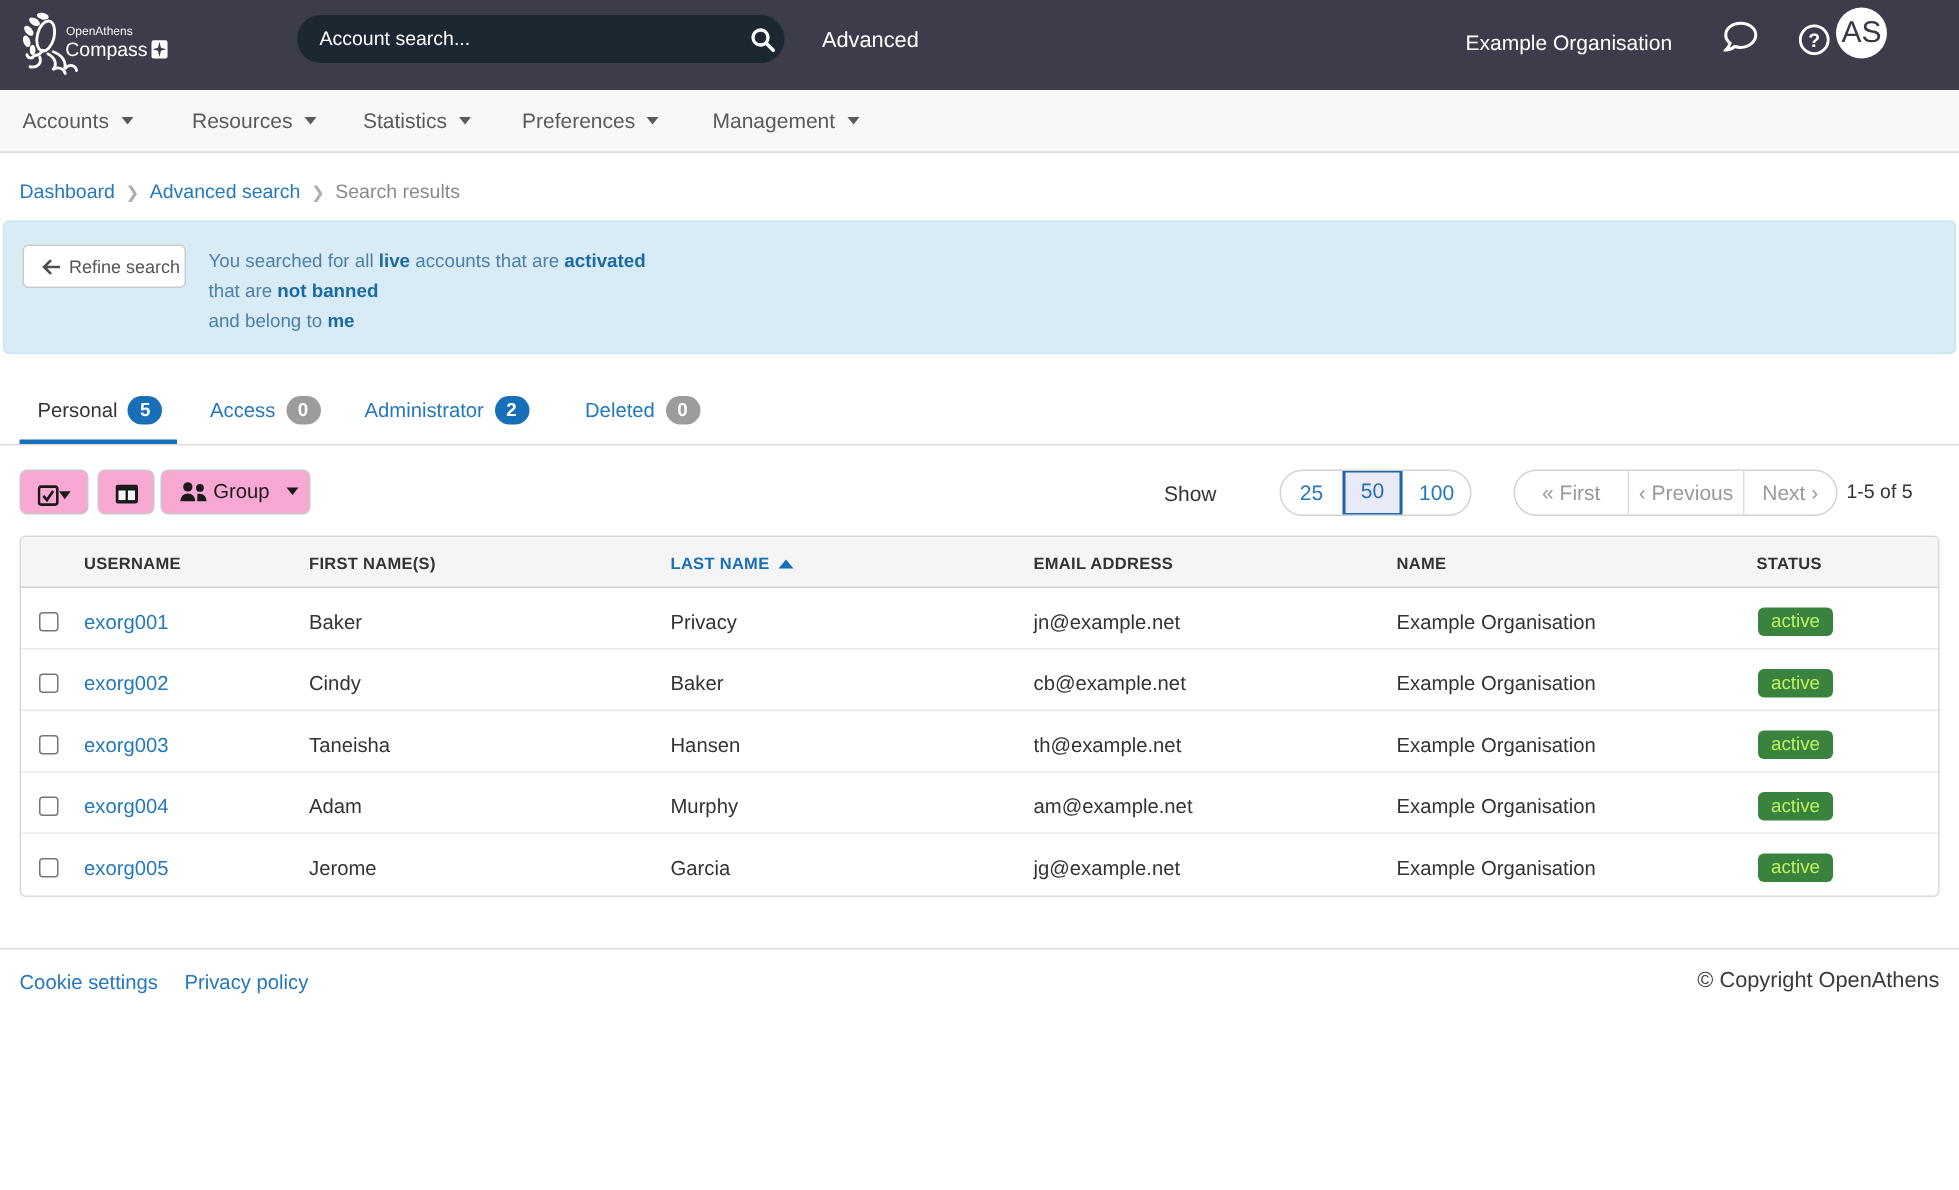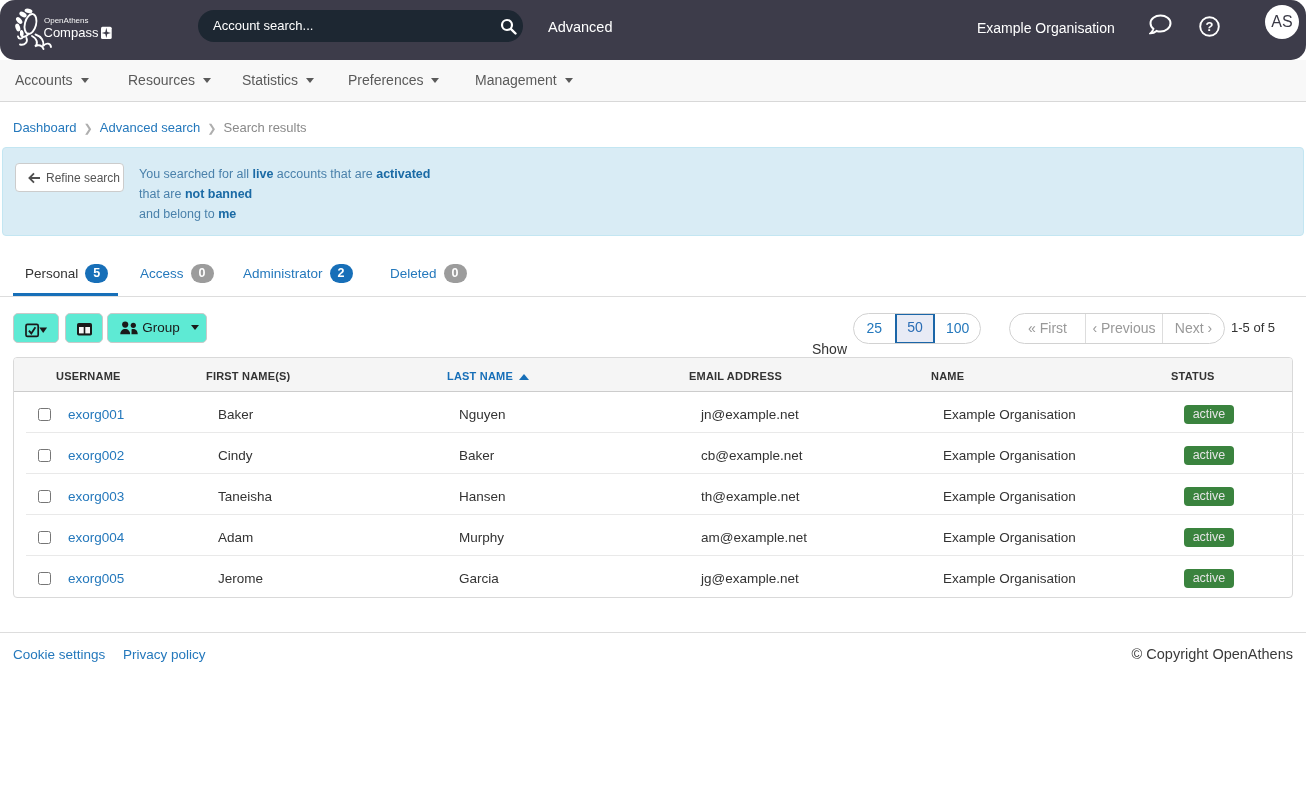--- a/index.html
+++ b/index.html
@@ -1,27 +1,27 @@
 <!DOCTYPE html>
 <html><head>
 <meta charset="utf-8">
 <style>
 * { margin:0; padding:0; box-sizing:border-box; }
 html,body { width:1306px; height:793px; background:#fff; font-family:"Liberation Sans", sans-serif; }
 #page { position:relative; width:1306px; height:793px; overflow:hidden; }
 
 
-#topbar { position:absolute; left:0; top:0; width:1306px; height:60px; background:#3d3c4a;border-radius:15px; }
+#topbar { position:absolute; left:0; top:0; width:1306px; height:60px; background:#3d3c4a; }
 #search { position:absolute; left:198px; top:10px; width:325px; height:32px; background:#1d2732; border-radius:16px; color:#fff; font-size:13px; line-height:32px; padding-left:15px; }
 #searchicon { position:absolute; left:500px; top:18px; }
 #advanced { position:absolute; left:548px; top:19px; color:#fff; font-size:14.5px; }
 #orgname { position:absolute; left:977px; top:20px; color:#fff; font-size:14px; }
 #chaticon { position:absolute; left:1149px; top:14px; }
 #helpicon { position:absolute; left:1199px; top:16px; }
-#avatar { position:absolute; left:1265px; top:5px; width:34px; height:34px; border-radius:50%; background:#fff; color:#3a3a46; font-size:16px; text-align:center; line-height:34px; }
+#avatar { position:absolute; left:1224px; top:5px; width:34px; height:34px; border-radius:50%; background:#fff; color:#3a3a46; font-size:20px; text-align:center; line-height:34px; }
 
 
 #mainnav { position:absolute; left:0; top:60px; width:1306px; height:42px; background:#f8f8f8; border-bottom:1px solid #d8d8d8; }
 .navitem { position:absolute; top:0; height:41px; line-height:41px; color:#5a5a5a; font-size:14px; }
 .caret { display:inline-block; width:0; height:0; border-left:4.5px solid transparent; border-right:4.5px solid transparent; border-top:5px solid #5a5a5a; margin-left:8px; vertical-align:2px; }
 
 
 #crumb { position:absolute; left:13px; top:120px; font-size:13px; color:#8a8a8a; }
 #crumb a { color:#2478bc; text-decoration:none; }
 #crumb .sep { color:#aeaeae; padding:0 7px; font-size:11px; }
@@ -33,38 +33,38 @@
 #alerttext b { color:#1a6aa5; }
 
 
 #tabs { position:absolute; left:0; top:255px; width:1306px; height:42px; border-bottom:1px solid #ddd;padding-left:16px; }
 .tab { position:absolute; top:0; height:41px; line-height:38px; font-size:13.5px; padding:0 12px; color:#2478bc; }
 .tab.active { color:#333; border-bottom:3px solid #176fb8; }
 .badge { display:inline-block; min-width:23px; height:19px; border-radius:10px; background:#9c9c9c; color:#fff; font-size:12.5px; font-weight:bold; line-height:19px; text-align:center; padding:0 4px; margin-left:7px; vertical-align:1px; }
 .badge.blue { background:#176fb8; }
 
 
-.btn { position:absolute; top:313px; height:30px; background:#5eead4; border:1px solid #c9c9c9; border-radius:5px; color:#1a1a1a; }
-#showlabel { position:absolute; left:812px; top:321px; font-size:14px; color:#333;margin-top:20px; }
+.btn { position:absolute; top:313px; height:30px; background:#f9a8d4; border:1px solid #c9c9c9; border-radius:5px; color:#1a1a1a; }
+#showlabel { position:absolute; left:776px; top:321px; font-size:14px; color:#333; }
 .pillgroup { position:absolute; top:313px; height:31px; border:1px solid #d2d2d2; border-radius:15.5px; background:#fff; display:flex; overflow:hidden; }
 .pillgroup .pcell { height:29px; line-height:29px; text-align:center; font-size:14px; color:#2478bc; }
 #pager .pcell { color:#999; border-left:1px solid #ddd; }
 #pager .pcell:first-child { border-left:none; }
 #count { position:absolute; left:1231px; top:320px; font-size:13px; color:#333; }
 
 
 #tbl { position:absolute; left:13px; top:357px; width:1280px; height:241px; border:1px solid #d9d9d9; border-radius:4px; }
 #thead { position:absolute; left:0; top:0; width:1278px; height:34px; background:#f5f5f5; border-bottom:1px solid #ccc; border-radius:3px 3px 0 0; }
 .th { position:absolute; top:0; height:34px; line-height:37px; font-size:11px; font-weight:bold; color:#333; letter-spacing:0.2px; }
-.row { position:absolute; left:12px; width:1278px; height:41px; border-bottom:1px solid #e9e9e9; }
+.row { position:absolute; left:0; width:1278px; height:41px; border-bottom:1px solid #e9e9e9; }
 .row:last-of-type { border-bottom:none; }
 .cell { position:absolute; top:0; height:41px; line-height:45px; font-size:13.5px; color:#333; }
 .cell a { color:#2478bc; text-decoration:none; }
 .cb { position:absolute; left:12px; top:16px; width:13px; height:13px; border:1px solid #767676; border-radius:2.5px; background:#fff; }
-.status { position:absolute; left:1158px; top:13px; width:50px; height:19px; background:#3a833e; border-radius:4px; color:#e5e5e5; font-size:12.5px; text-align:center; line-height:19px; }
+.status { position:absolute; left:1158px; top:13px; width:50px; height:19px; background:#3a833e; border-radius:4px; color:#bef264; font-size:12.5px; text-align:center; line-height:19px; }
 
 
 #footer { position:absolute; left:0; top:632px; width:1306px; border-top:1px solid #ddd; }
 #footer a { color:#2478bc; text-decoration:none; font-size:13.5px; }
 #copy { position:absolute; right:13px; top:13px; font-size:14.5px; color:#3a3a3a; }
 </style>
 </head>
 <body>
 <div id="page">
 
@@ -177,21 +177,21 @@
       <div class="th" style="left:192px">FIRST NAME(S)</div>
       <div class="th" style="left:433px; color:#176fb8;">LAST NAME <span style="display:inline-block;width:0;height:0;border-left:5px solid transparent;border-right:5px solid transparent;border-bottom:6px solid #176fb8;margin-left:3px;"></span></div>
       <div class="th" style="left:675px">EMAIL ADDRESS</div>
       <div class="th" style="left:917px">NAME</div>
       <div class="th" style="left:1157px">STATUS</div>
     </div>
     <div class="row" style="top:34px">
         <div class="cb"></div>
         <div class="cell" style="left:42px"><a>exorg001</a></div>
         <div class="cell" style="left:192px">Baker</div>
-        <div class="cell" style="left:433px">Nguyen</div>
+        <div class="cell" style="left:433px">Privacy</div>
         <div class="cell" style="left:675px">jn@example.net</div>
         <div class="cell" style="left:917px">Example Organisation</div>
         <div class="status">active</div>
       </div>
     <div class="row" style="top:75px">
         <div class="cb"></div>
         <div class="cell" style="left:42px"><a>exorg002</a></div>
         <div class="cell" style="left:192px">Cindy</div>
         <div class="cell" style="left:433px">Baker</div>
         <div class="cell" style="left:675px">cb@example.net</div>

